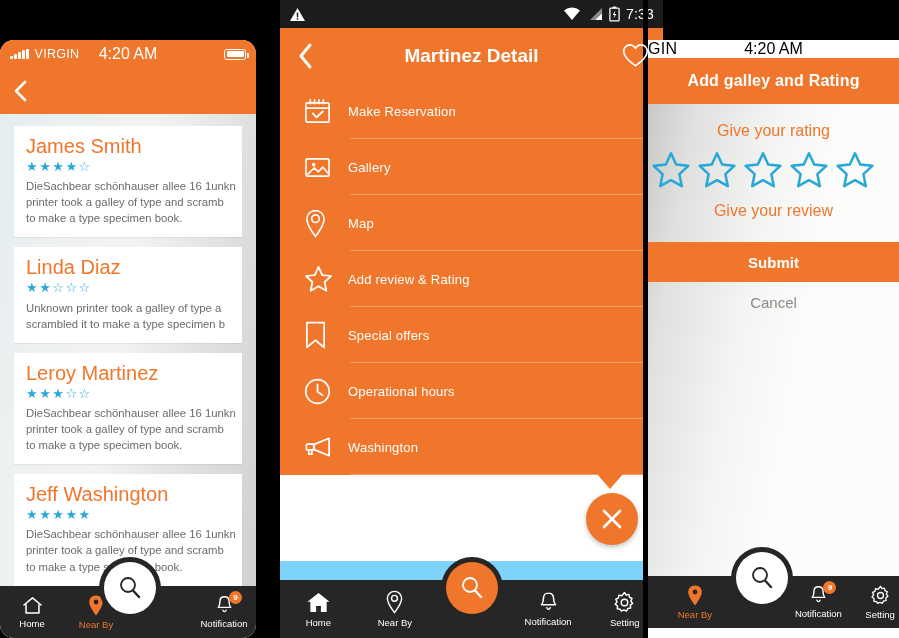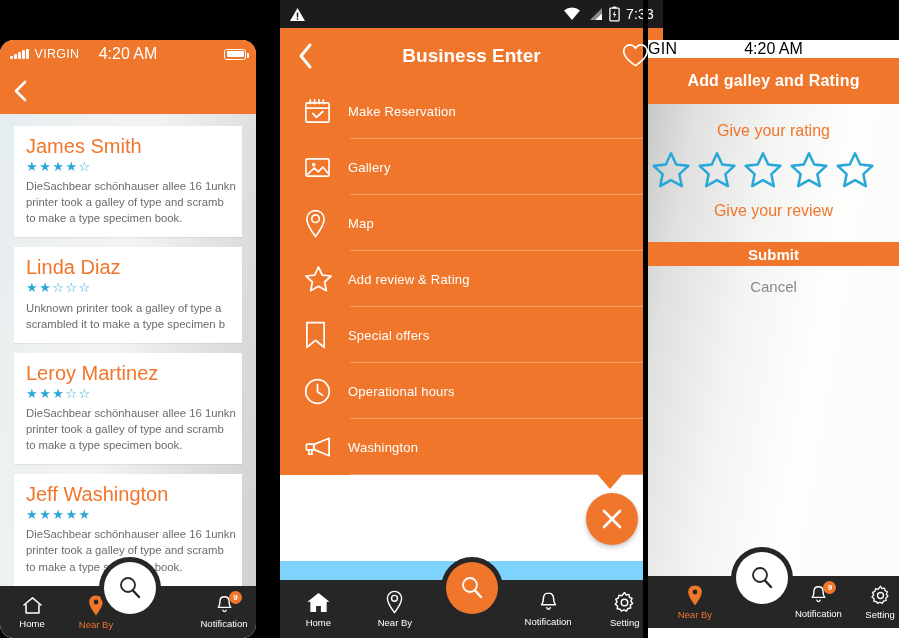--- a/index.html
+++ b/index.html
@@ -136,21 +136,21 @@
     padding: 0 0;
   }
   .rt-label { text-align: center; color: #f0762b; font-size: 16px; padding: 18px 0 6px 0; }
   .rt-stars { display: flex; justify-content: center; gap: 6px; padding: 4px 0 6px 0; }
   .rt-textarea {
     margin-top: 8px; height: 130px; background: rgba(255,255,255,.55);
     border: 1px solid #e2e2e0; padding: 10px 12px;
     color: #9a9a98; font-size: 12.5px;
   }
   .btn-submit {
-    margin-top: 16px; height: 24px; background: #f0762b; color: #fff;
+    margin-top: 16px; height: 40px; background: #f0762b; color: #fff;
     display: flex; align-items: center; justify-content: center;
     font-size: 15px; font-weight: bold;
   }
   .btn-cancel {
     margin-top: 12px; text-align: center; color: #8a8a88; font-size: 15px;
   }
 
   
   .gap { position: absolute; top: 0; bottom: 0; background: #000; }
 </style>
@@ -271,21 +271,21 @@
         <span class="and-time">7:33</span>
       </span>
     </div>
 
     <div class="appbar-big">
       <div class="back-chevron">
         <svg viewBox="0 0 17 28">
           <polyline points="13,3 4,14 13,25" fill="none" stroke="#fff" stroke-width="3" stroke-linecap="round" stroke-linejoin="round"></polyline>
         </svg>
       </div>
-      <div class="title">Business Enter</div>
+      <div class="title">Martinez Detail</div>
       <div class="heart-btn">
         <svg width="27" height="25" viewBox="0 0 28 26">
           <path d="M14 23.5S1.8 16.2 1.8 8.6C1.8 4.8 4.6 2 8.1 2c2.6 0 4.8 1.6 5.9 3.6C15.1 3.6 17.3 2 19.9 2c3.5 0 6.3 2.8 6.3 6.6 0 7.6-12.2 14.9-12.2 14.9z" fill="none" stroke="#fff" stroke-width="1.7" stroke-linejoin="round"></path>
         </svg>
       </div>
     </div>
 
     <div class="menu-sheet">
 
       <div class="menu-row">

